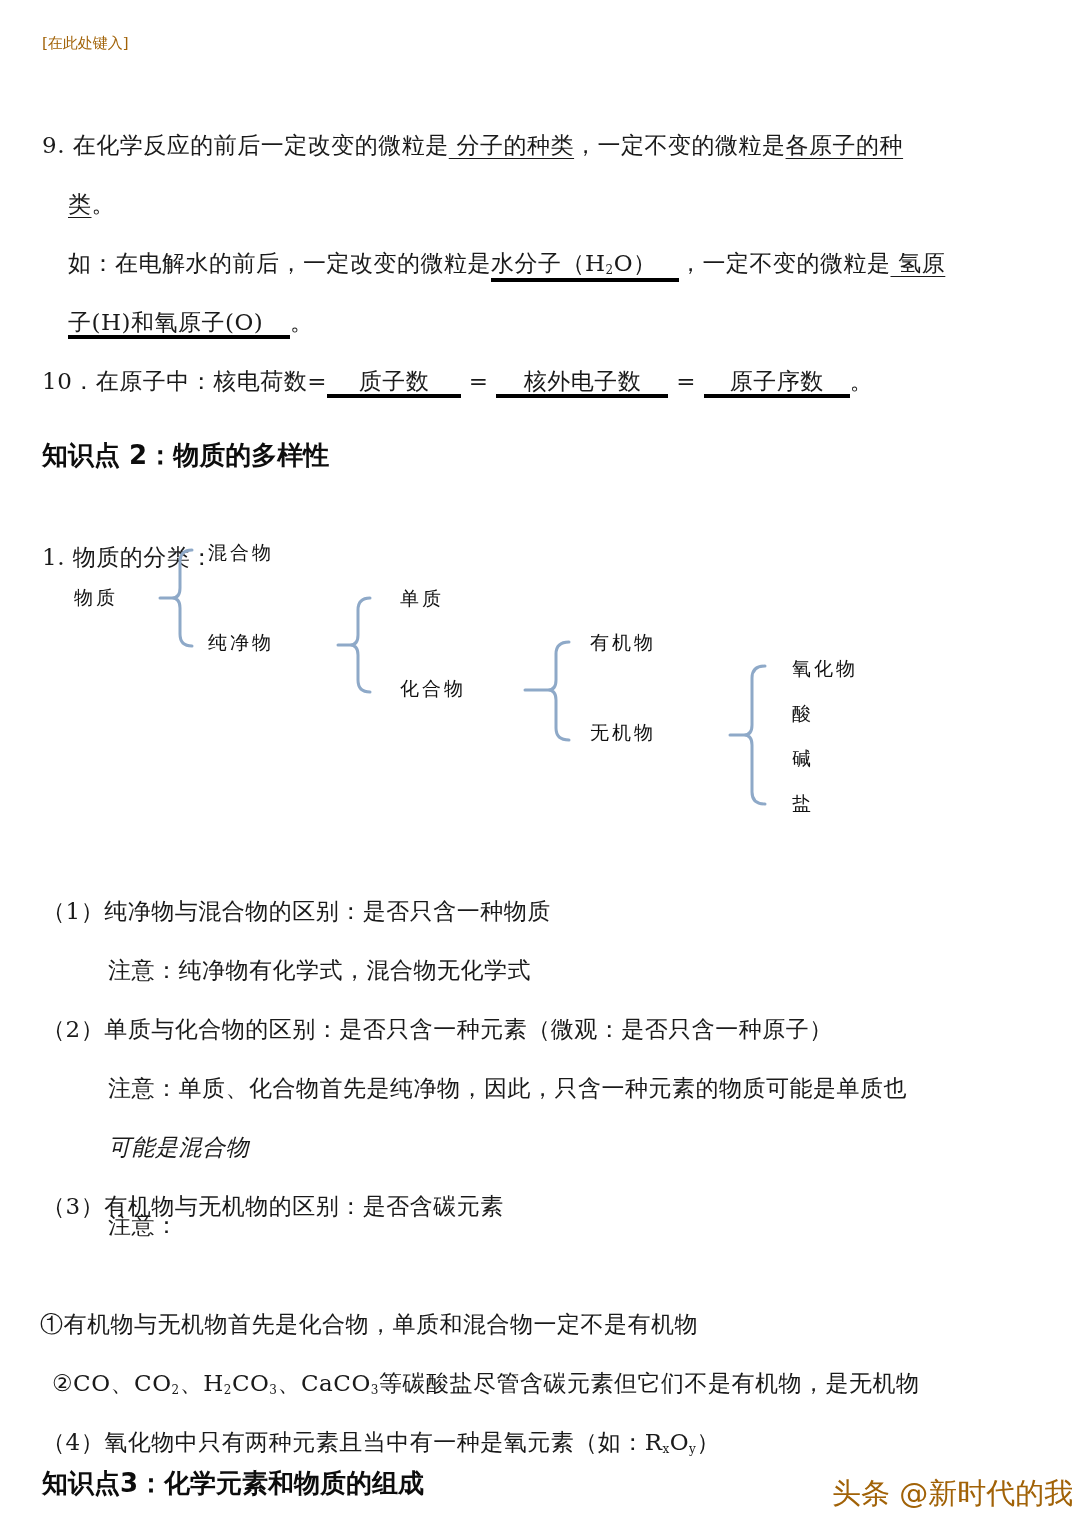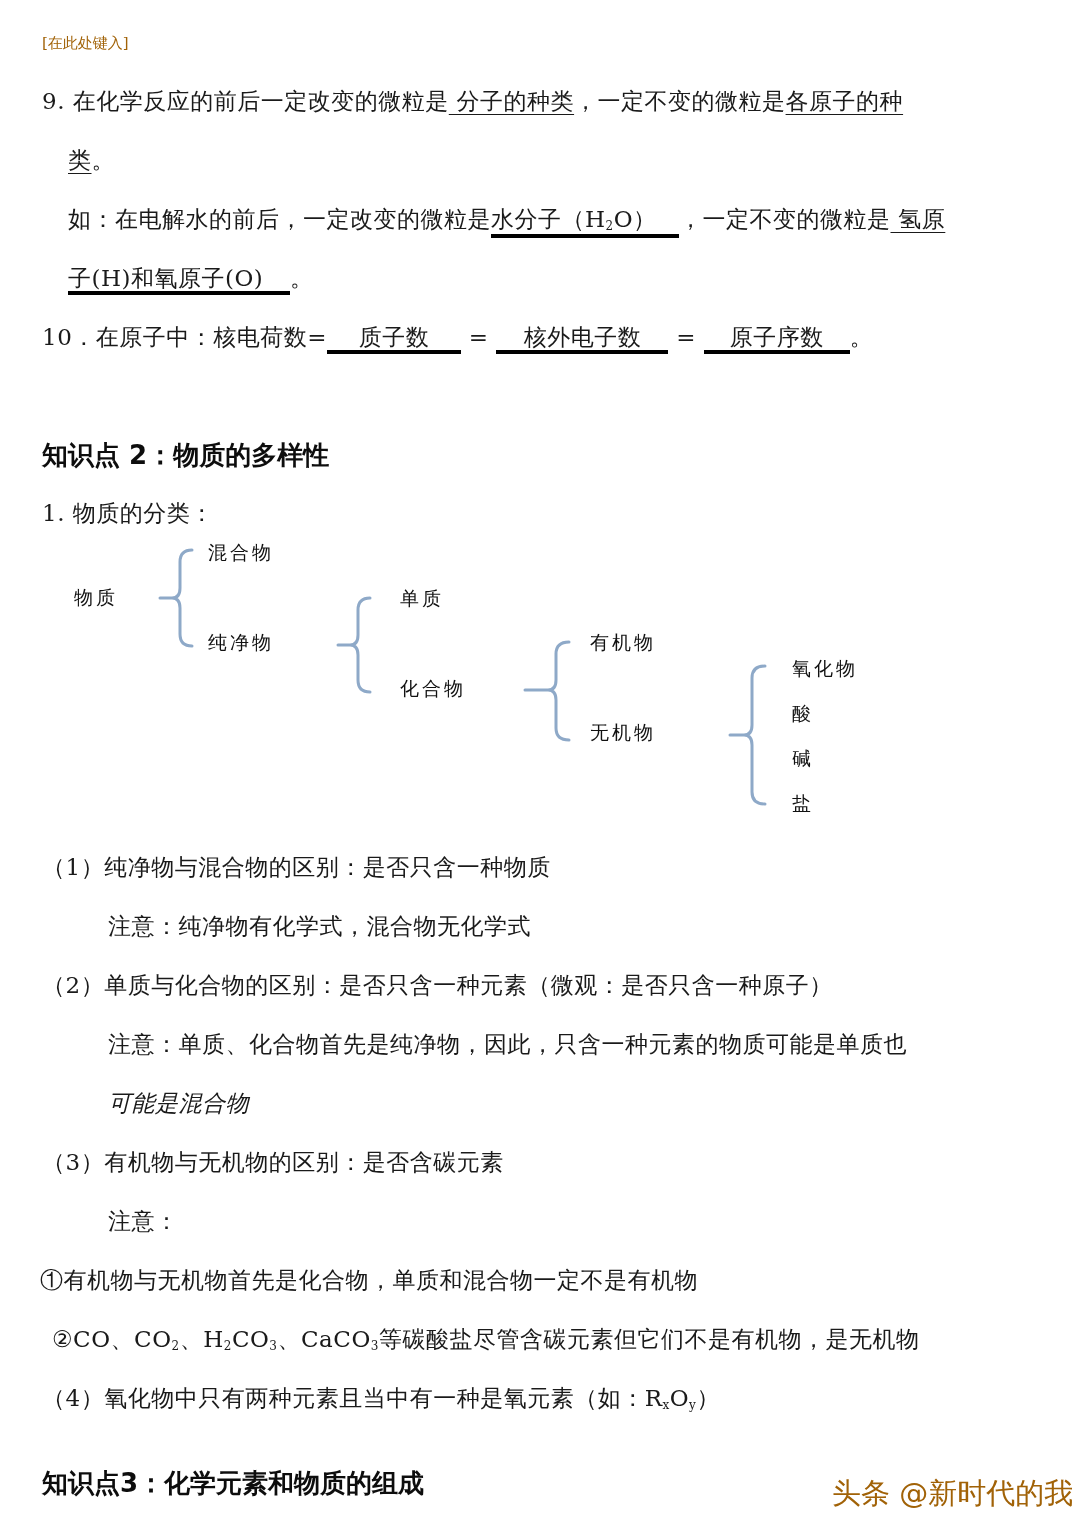--- a/index.html
+++ b/index.html
@@ -3,21 +3,21 @@
 <meta charset="utf-8">
 <style>
   html, body { margin: 0; padding: 0; background: #ffffff; }
   body {
     width: 1080px; height: 1527px; position: relative; overflow: hidden;
     font-family: "DejaVu Serif", "Liberation Serif", serif;
     color: #1a1a1a;
   }
   .abs { position: absolute; white-space: nowrap; }
   .header-note { font-size: 15px; color: #a16207; }
-  .body-text { font-size: 23px; letter-spacing: 0.5px; }
+  .body-text { font-size: 23px; letter-spacing: 0.5px; margin-top: 44px; }
   .u { text-decoration: underline; text-underline-offset: 5px; text-decoration-thickness: 1px; }
   .blank { display: inline-block; border-bottom: 4px solid #000000; text-align: center; line-height: 1.15; }
   .heading { font-family: "DejaVu Sans", "Liberation Sans", sans-serif; font-weight: bold; font-size: 26px; color: #0d0d0d; }
   .tree-node { font-family: "DejaVu Sans", "Liberation Sans", sans-serif; font-weight: normal; font-size: 19px; color: #111; letter-spacing: 3px; }
   sub { font-size: 12px; vertical-align: -3px; }
   .watermark { font-family: "DejaVu Sans", "Liberation Sans", sans-serif; font-size: 29px; color: #a16207;
     text-shadow: 0 0 2px #fff, 0 0 3px #fff, 1px 1px 0 #fff, -1px -1px 0 #fff; }
   svg.braces { position: absolute; left: 0; top: 0; }
 </style>
 </head>
@@ -74,21 +74,21 @@
   <div class="abs tree-node" style="left:792px; top:746px;">碱</div>
   <div class="abs tree-node" style="left:792px; top:791px;">盐</div>
 </div>
 
 <div class="abs body-text" style="left:42px; top:852px;">（1）纯净物与混合物的区别：是否只含一种物质</div>
 <div class="abs body-text" style="left:108px; top:911px;">注意：纯净物有化学式，混合物无化学式</div>
 <div class="abs body-text" style="left:42px; top:970px;">（2）单质与化合物的区别：是否只含一种元素（微观：是否只含一种原子）</div>
 <div class="abs body-text" style="left:108px; top:1029px;">注意：单质、化合物首先是纯净物，因此，只含一种元素的物质可能是单质也</div>
 <div class="abs body-text" style="left:108px; top:1088px;font-style:italic;">可能是混合物</div>
 <div class="abs body-text" style="left:42px; top:1147px;">（3）有机物与无机物的区别：是否含碳元素</div>
-<div class="abs body-text" style="left:108px; top:1206px;">注意：</div>
+<div class="abs body-text" style="left:108px; top:1166px;">注意：</div>
 <div class="abs body-text" style="left:40px; top:1265px;">①有机物与无机物首先是化合物，单质和混合物一定不是有机物</div>
 <div class="abs body-text" style="left:52px; top:1324px;">
   <span>②CO、CO</span><sub>2</sub><span>、H</span><sub>2</sub><span>CO</span><sub>3</sub><span>、CaCO</span><sub>3</sub><span>等碳酸盐尽管含碳元素但它们不是有机物，是无机物</span>
 </div>
 <div class="abs body-text" style="left:42px; top:1383px;">
   <span>（4）氧化物中只有两种元素且当中有一种是氧元素（如：R</span><sub>x</sub><span>O</span><sub>y</sub><span>）</span>
 </div>
 
 <div class="abs heading" style="left:42px; top:1466px;">知识点3：化学元素和物质的组成</div>
 

